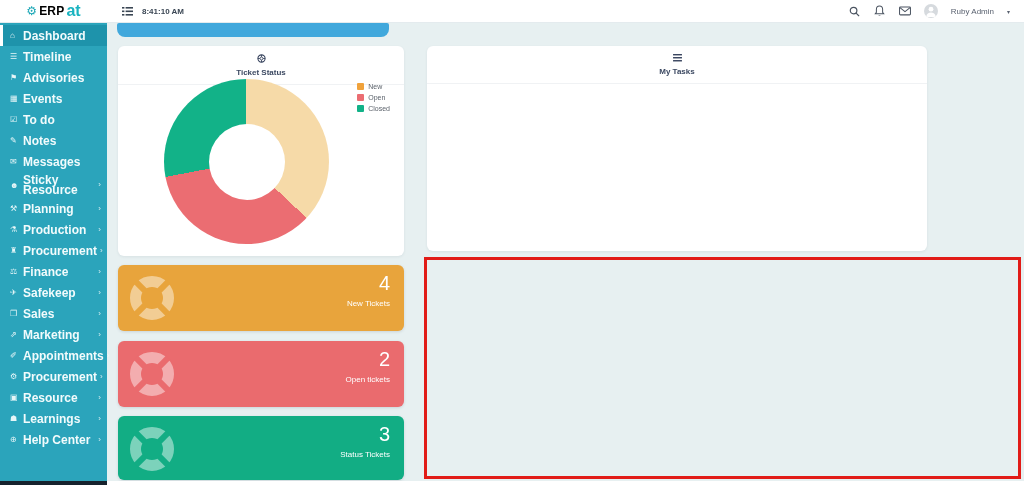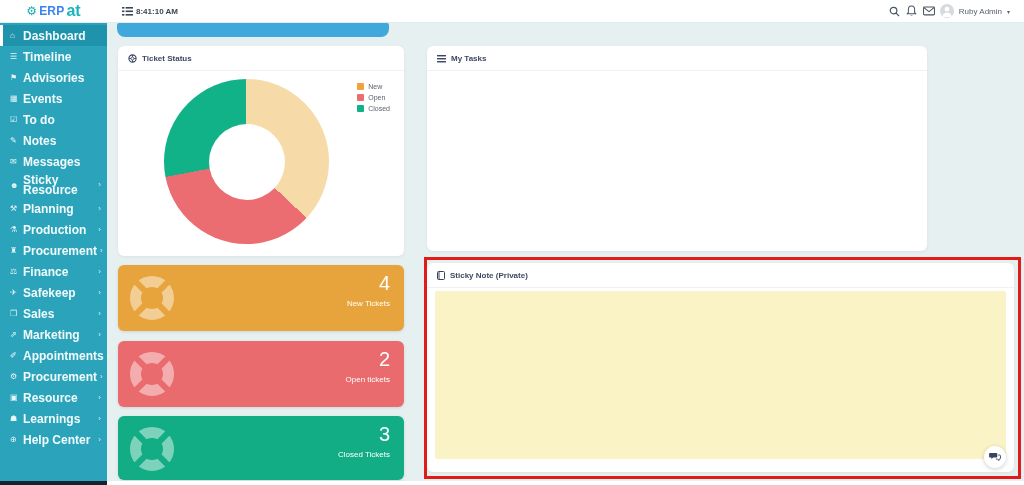--- a/index.html
+++ b/index.html
@@ -4,24 +4,24 @@
 <style>
   * { margin:0; padding:0; box-sizing:border-box; }
   html,body { width:1024px; height:485px; }
   body { font-family:"Liberation Sans", sans-serif; background:#e7f0f1; overflow:hidden; }
   #app { position:relative; width:1024px; height:485px; background:#e7f0f1; overflow:hidden; }
 
   
   .topbar { position:absolute; top:0; left:0; width:1024px; height:23px; background:#ffffff; border-bottom:1px solid #e4ebee; z-index:30; display:flex; align-items:center; }
   .brand { width:107px; height:100%; display:flex; align-items:center; justify-content:center; gap:2px; }
   .brand .gear { color:#1ba7b6; font-size:12px; line-height:1; }
-  .brand .b1 { font-weight:bold; font-size:12px; color:#3b82f6; letter-spacing:.2px;}
+  .brand .b1 { font-weight:bold; font-size:12px; color:#000000; letter-spacing:.2px;}
   .brand .b2 { font-weight:bold; font-size:16px; color:#1ab3c0; }
-  .tb-left { display:flex; align-items:center; gap:3px; margin-left:14px; }
-  .tb-right { margin-left:auto; display:flex; align-items:center; gap:5px; padding-right:14px; }
+  .tb-left { display:flex; align-items:center; gap:9px; margin-left:14px; }
+  .tb-right { margin-left:auto; display:flex; align-items:center; gap:13px; padding-right:14px; }
   .tb-icon { width:12px; height:12px; display:inline-flex; align-items:center; justify-content:center; }
   .tb-icon svg { display:block; }
   .time { font-size:8px; font-weight:bold; color:#3a4654; }
   .avatar { width:14px; height:14px; border-radius:50%; background:#d6dade; display:inline-flex; align-items:flex-end; justify-content:center; overflow:hidden; }
   .user-name { font-size:8px; color:#5a6270; }
   .caret { font-size:6px; color:#5a6270; }
 
   
   .sidebar { position:absolute; top:23px; left:0; width:107px; height:462px; background:#2ba4bb; z-index:20; display:flex; flex-direction:column; }
   .side-menu { flex:1; display:flex; flex-direction:column; padding-top:2px; }
@@ -31,21 +31,21 @@
   .s-label { font-size:12px; font-weight:bold; line-height:10px; }
   .chev { margin-left:auto; font-size:8px; line-height:8px; opacity:.85; padding-left:3px; }
   .side-bottom { height:4px; background:#16222d; }
 
   
   .content { position:absolute; top:23px; left:107px; width:917px; height:462px; }
   .bottom-strip { position:absolute; left:0; bottom:0; width:917px; height:4px; background:#ffffff; }
   .blue-bar { position:absolute; left:10px; top:0px; width:272px; height:14px; background:#41a8dc; border-radius:2px 2px 8px 8px; }
 
   .panel { position:absolute; background:#ffffff; border-radius:6px; box-shadow:0 1px 3px rgba(40,60,80,.08); }
-  .panel-head { display:flex; align-items:center; gap:5px; padding:8px 10px 7px 10px; border-bottom:1px solid #f0f2f4; }
+  .panel-head { display:flex; align-items:center; gap:5px; padding:8px 10px 7px 10px; border-bottom:1px solid #f0f2f4;flex-direction:column; }
   .panel-title { font-size:8px; font-weight:bold; color:#3c4962; }
   .ph-icon svg { display:block; }
 
   
   #ticket-status { left:11px; top:23px; width:286px; height:210px; }
   .donut-wrap { position:absolute; left:46px; top:33px; width:165px; height:165px; }
   .donut { width:165px; height:165px; border-radius:50%; }
   .donut-hole { position:absolute; left:50%; top:50%; width:76px; height:76px; margin:-38px 0 0 -38px; background:#ffffff; border-radius:50%; }
   .legend { position:absolute; right:14px; top:37px; display:flex; flex-direction:column; gap:4px; }
   .legend-item { display:flex; align-items:center; gap:4px; }
@@ -320,38 +320,20 @@
       <div class="ring-wrap">
           <div class="ring"></div>
           <div class="notches">
             <div class="notch n"></div>
             <div class="notch s"></div>
             <div class="notch e"></div>
             <div class="notch w"></div>
           </div>
         </div>
       <div class="big-num">3</div>
-      <div class="card-label">Closed Tickets</div>
+      <div class="card-label">Status Tickets</div>
     </div>
 
     <div class="red-annotation" style="border-color: rgb(225, 27, 23);"></div>
-    <div class="panel" id="sticky-note">
-      <div class="panel-head">
-        <span class="ph-icon">
-          <svg width="8" height="9" viewBox="0 0 8 9">
-              <rect x="0.5" y="0.5" width="7" height="8" rx="1" fill="none" stroke="#39455f" stroke-width="1"></rect>
-              <line x1="2" y1="0.5" x2="2" y2="8.5" stroke="#39455f" stroke-width="1"></line>
-            </svg>
-        </span>
-        <span class="panel-title">Sticky Note (Private)</span>
-      </div>
-      <div class="sticky-area" style="background: rgb(250, 243, 197);"></div>
-      <div class="chat-fab">
-        <svg width="12" height="10" viewBox="0 0 13 11">
-            <path d="M1 1 h7 a1 1 0 0 1 1 1 v3 a1 1 0 0 1 -1 1 h-3.5 l-2 1.8 v-1.8 h-1.5 a1 1 0 0 1 -1 -1 v-3 a1 1 0 0 1 1 -1 z" fill="#39455f"></path>
-            <path d="M10 3.4 h1.6 a0.9 0.9 0 0 1 0.9 0.9 v2.6 a0.9 0.9 0 0 1 -0.9 0.9 h-0.7 v1.6 l-1.8 -1.6 h-1.6" fill="none" stroke="#39455f" stroke-width="1"></path>
-          </svg>
-      </div>
-    </div>
 
     <div class="bottom-strip"></div>
   </div>
 </div>
 
 </body></html>

